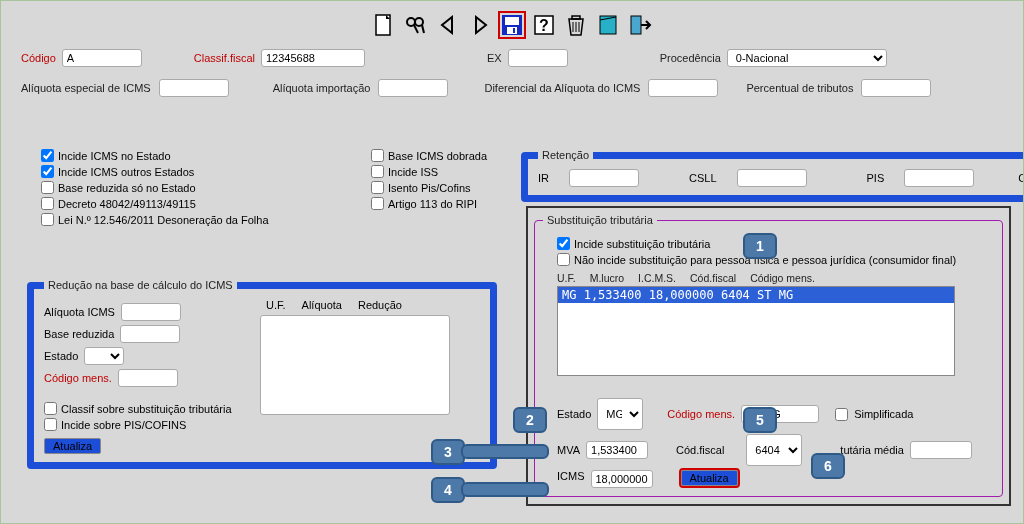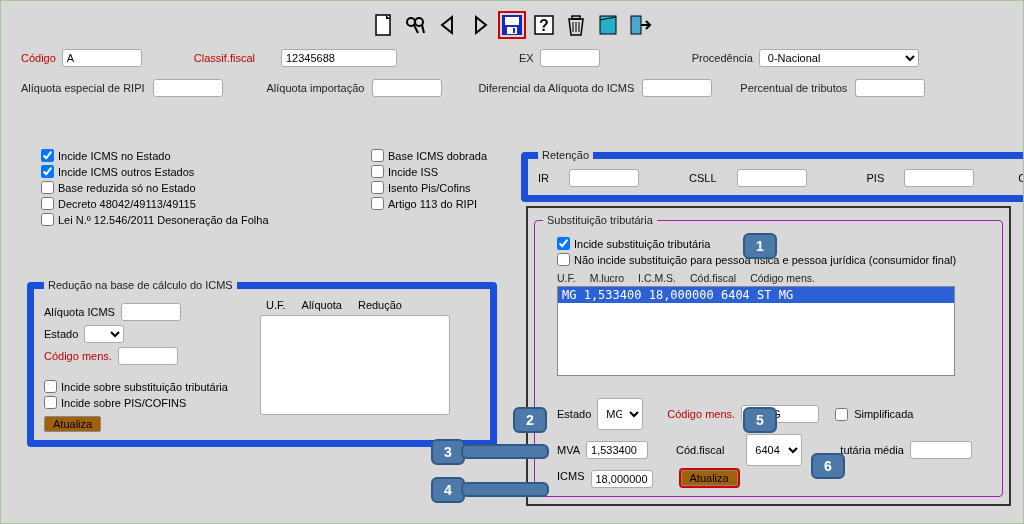--- a/index.html
+++ b/index.html
@@ -130,21 +130,21 @@
   overflow: auto;
   font-family: monospace;
   font-size: 12px;
 }
 .listbox .sel {
   background: #2c60d6;
   color: #fff;
   padding: 1px 4px;
 }
 .btn {
-  background: #a16207;
+  background: #1d4ed8;
   border: 1px solid #888;
   padding: 1px 8px;
   border-radius: 2px;
   font-size: 11px;
   cursor: pointer;
 }
 .btn.hl {
   outline: 2px solid #d00000;
 }
 .small-select {
@@ -221,33 +221,33 @@
         <path d="M13 12 L22 12 M18 8 L22 12 L18 16" fill="none" stroke="#000" stroke-width="2"></path>
       </svg>
   </span>
 </div>
 
 <div class="row1">
   <span class="lbl red">Código</span>
   <input type="text" style="width: 80px;" value="A">
   <span style="width:40px"></span>
   <span class="lbl red">Classif.fiscal</span>
-  <input type="text" style="width: 116px; margin-left: 20px;" value="12345688">
+  <input type="text" style="width: 104px;" value="12345688">
   <span style="width:110px"></span>
   <span class="lbl">EX</span>
   <input type="text" style="width: 60px;">
   <span style="width:80px"></span>
   <span class="lbl">Procedência</span>
   <select style="width:160px">
     <option>0-Nacional</option>
   </select>
 </div>
 
 <div class="row2">
-  <span class="lbl">Alíquota especial de RIPI</span>
+  <span class="lbl">Alíquota especial de ICMS</span>
   <input type="text" style="width: 70px;">
   <span style="width:28px"></span>
   <span class="lbl">Alíquota importação</span>
   <input type="text" style="width: 70px;">
   <span style="width:20px"></span>
   <span class="lbl">Diferencial da Alíquota do ICMS</span>
   <input type="text" style="width: 70px;">
   <span style="width:12px"></span>
   <span class="lbl">Percentual de tributos</span>
   <input type="text" style="width: 70px;">
@@ -297,31 +297,35 @@
 
 <fieldset class="reduc">
   <legend>Redução na base de cálculo do ICMS</legend>
   <div class="reduc-inner">
     <div class="reduc-left">
       <div class="reduc-row">
           <label>Alíquota ICMS</label>
           <input type="text" style="width: 60px;">
         </div>
       <div class="reduc-row">
+          <label>Base reduzida</label>
+          <input type="text" style="width: 60px;">
+        </div>
+      <div class="reduc-row">
           <label>Estado</label>
           <select style="width:40px"><option></option></select>
         </div>
       <div class="reduc-row">
           <label class="lbl red">Código mens.</label>
           <input type="text" style="width: 60px;">
         </div>
       <div style="height:8px"></div>
       <div class="ckrow">
           <input type="checkbox" style="">
-          <span>Incide sobre substituição tributária</span>
+          <span>Classif sobre substituição tributária</span>
         </div>
       <div class="ckrow">
           <input type="checkbox" style="">
           <span>Incide sobre PIS/COFINS</span>
         </div>
       <div style="height:4px"></div>
       <button class="btn">Atualiza</button>
     </div>
     <div class="reduc-right">
       <div style="display:flex; gap:16px; font-size:11px; margin-bottom:4px; margin-left:6px;">

